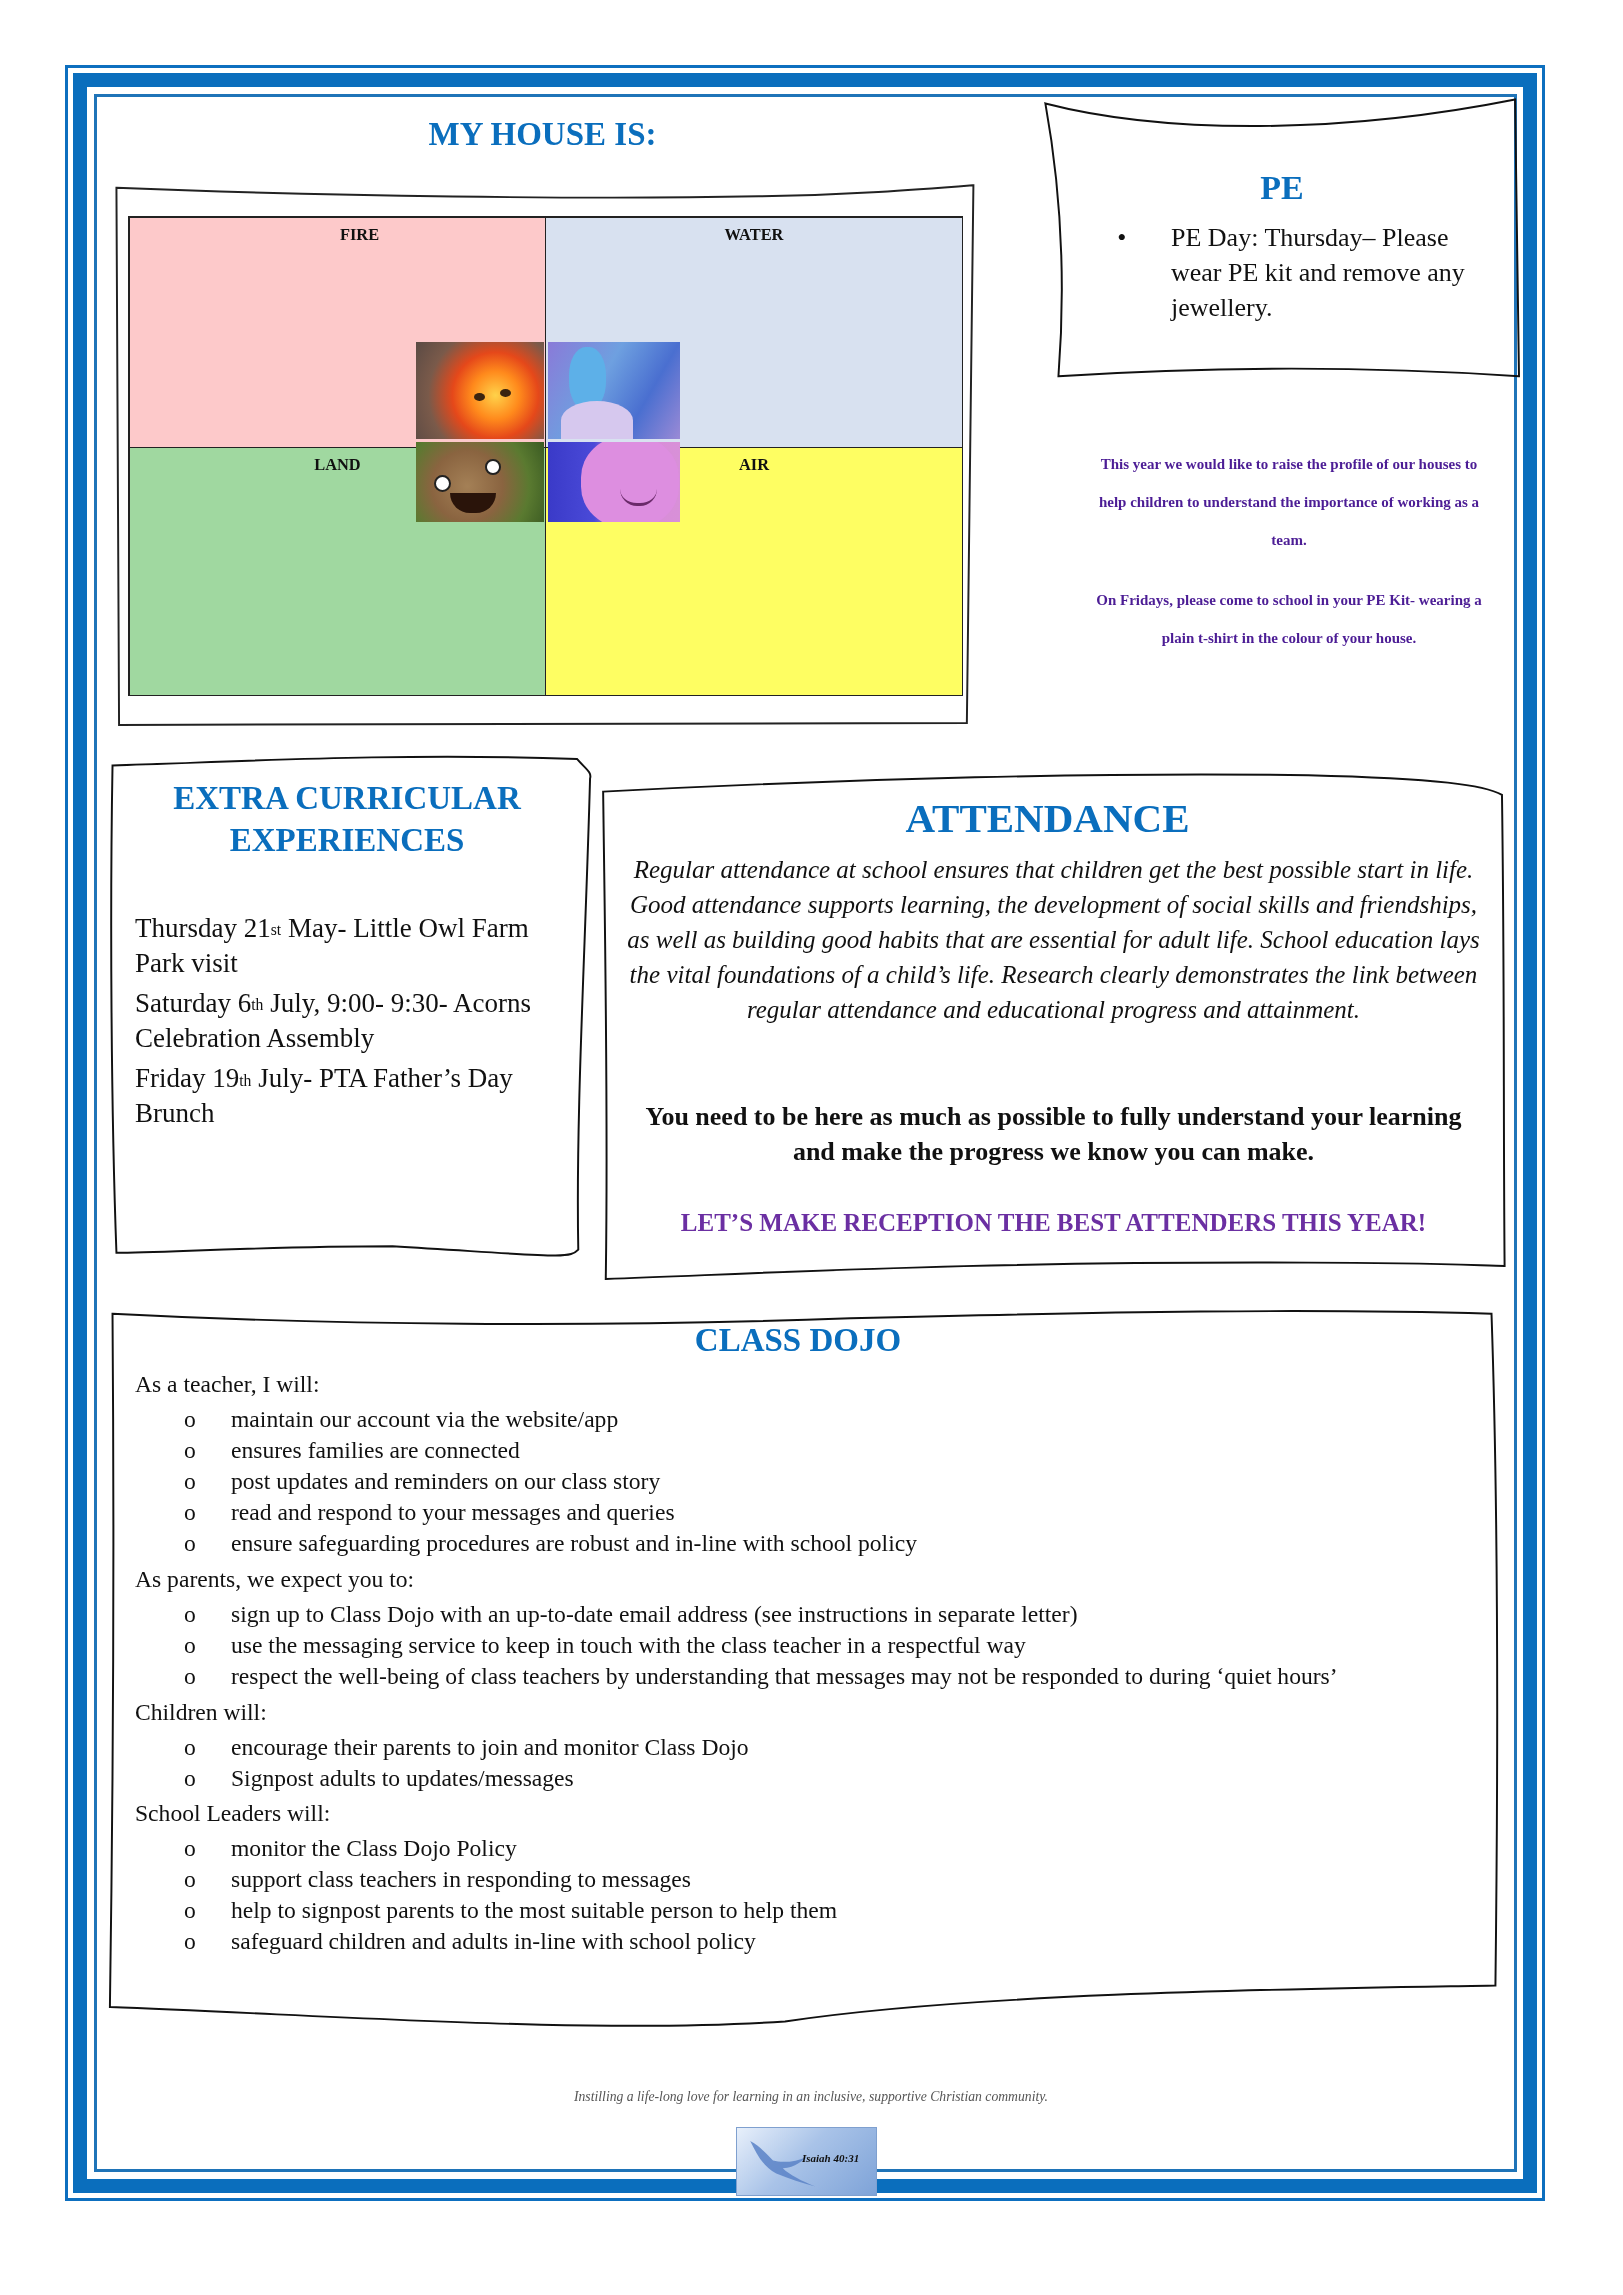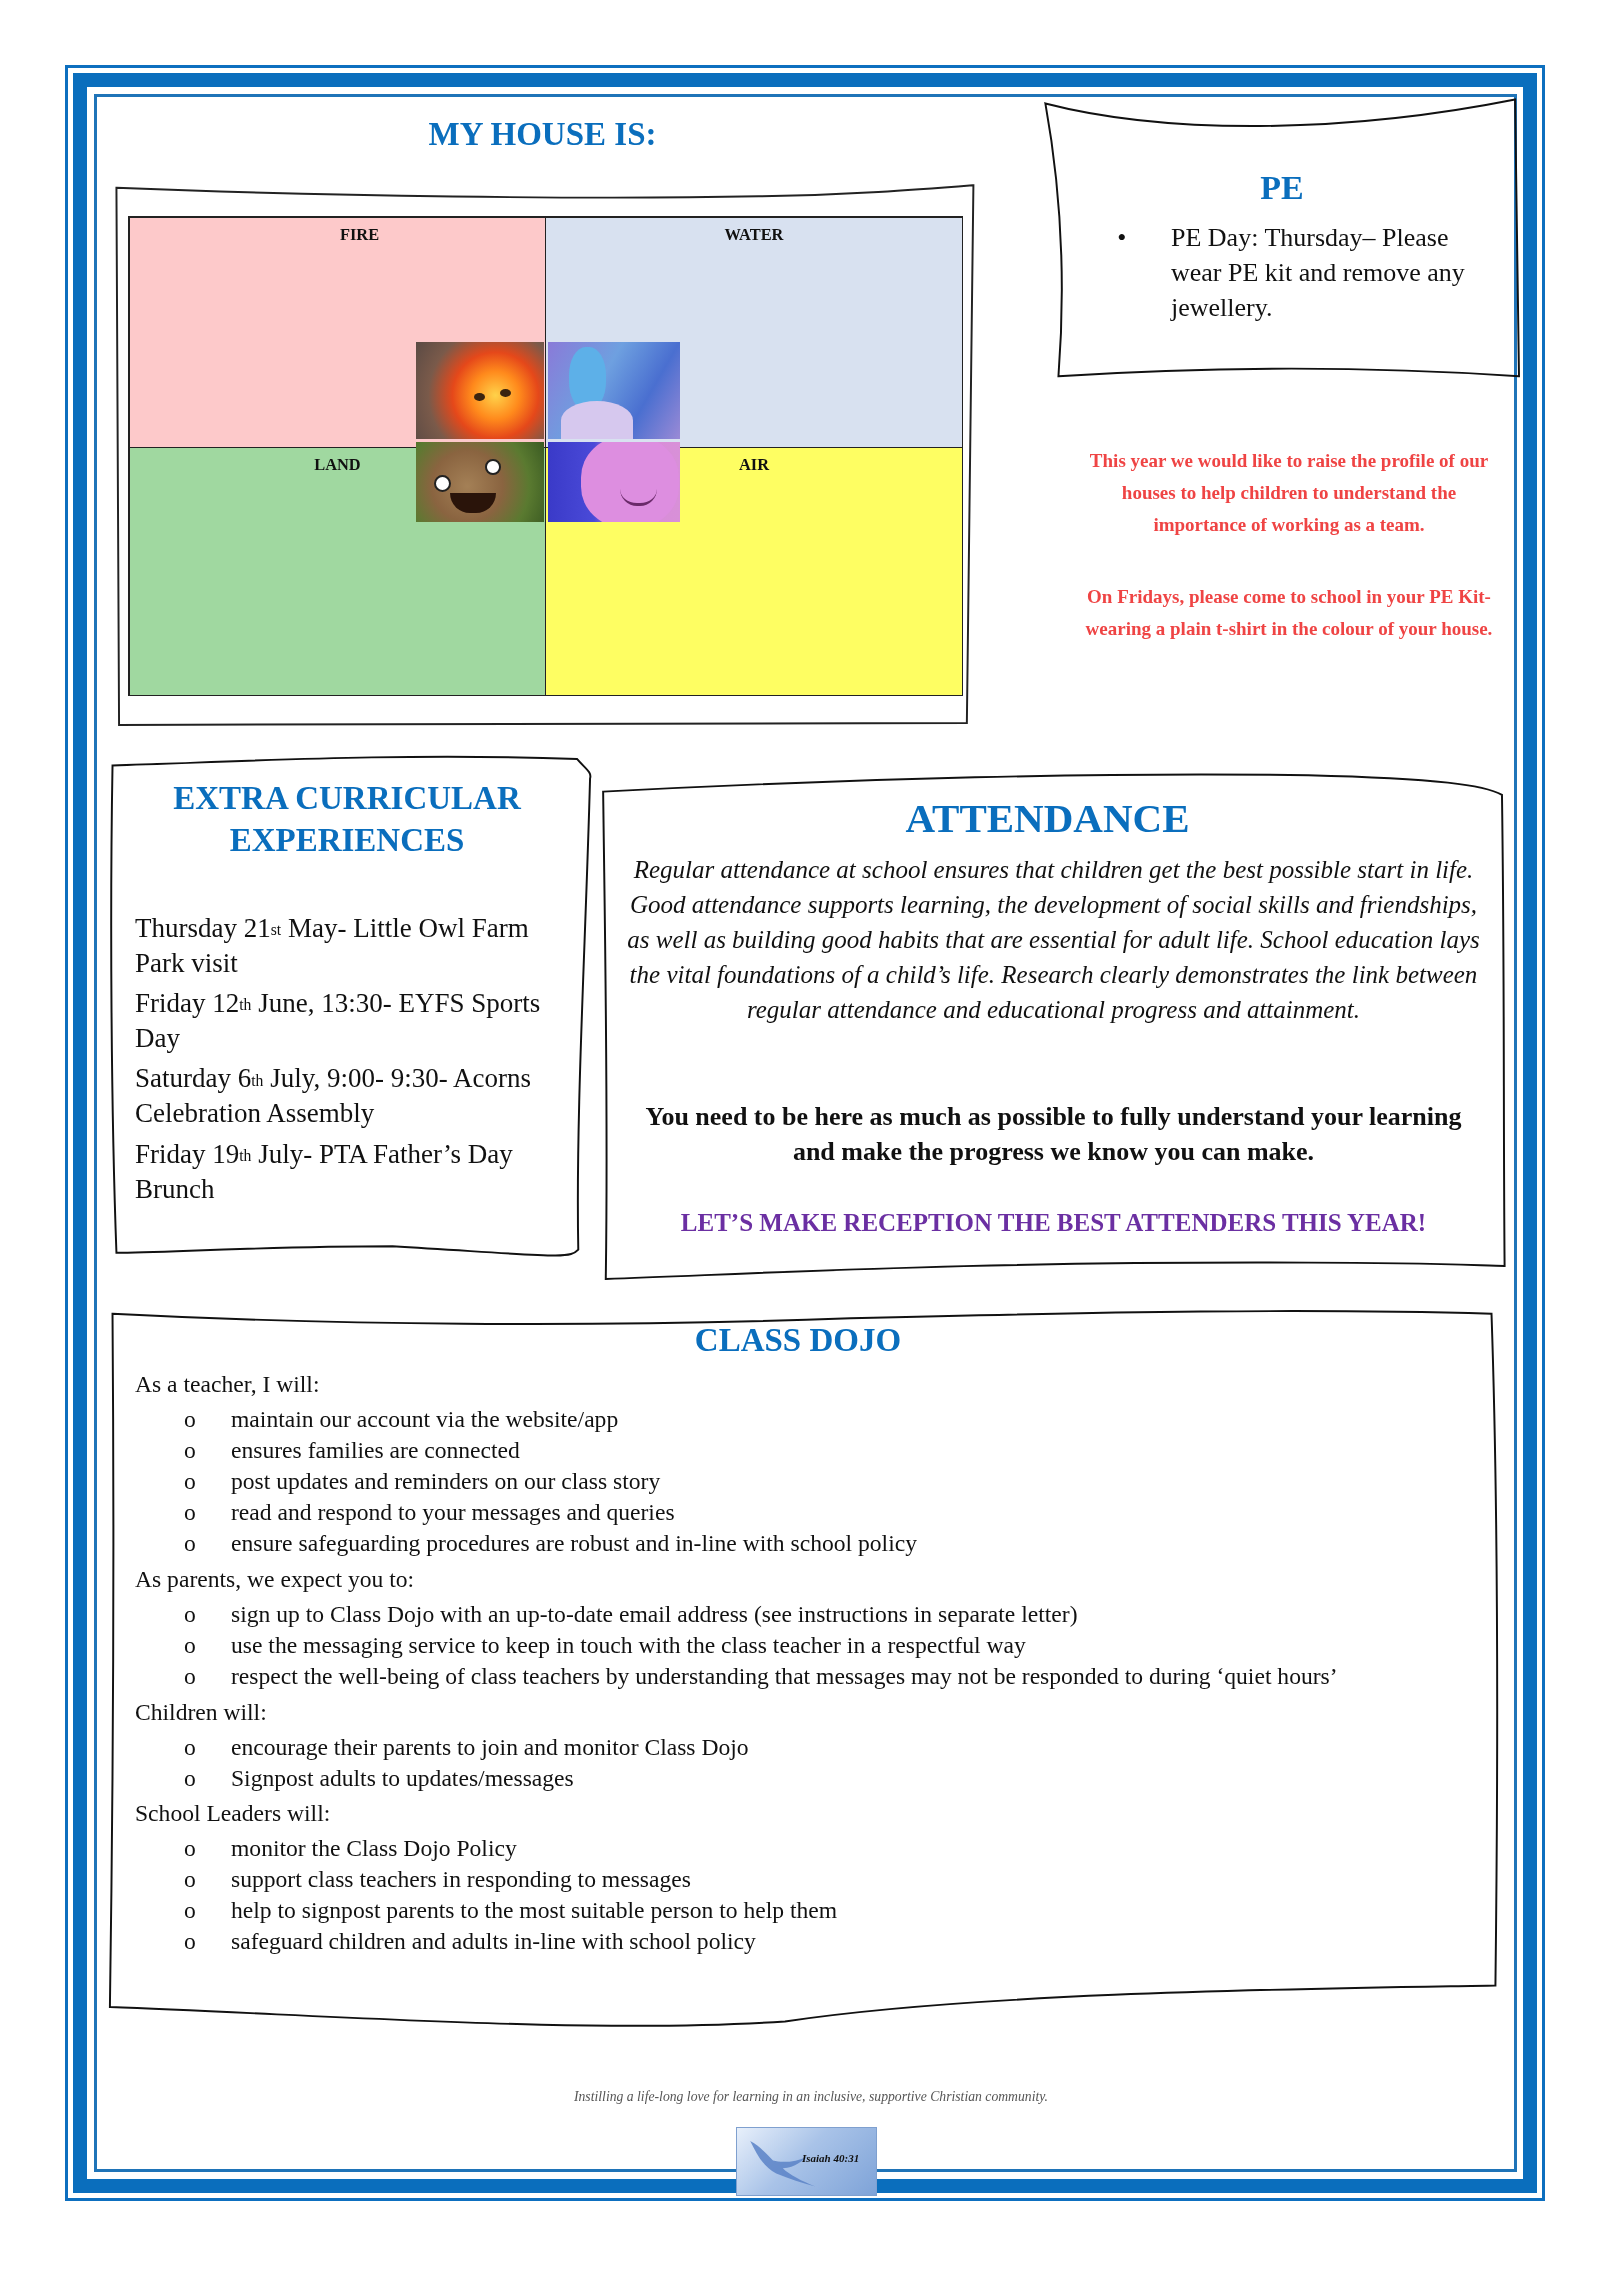--- a/index.html
+++ b/index.html
@@ -12,21 +12,21 @@
   .blue-title { color:#0a6ebd; font-weight:bold; font-family:Liberation Serif, serif; text-align:center; }
   svg.box { position:absolute; overflow:visible; }
   
   .grid { left:128px; top:216px; width:835px; height:480px; border:2px solid #222; box-sizing:border-box; }
   .cell { position:absolute; box-sizing:border-box; }
   .cell-label { position:absolute; top:6.5px; width:100%; text-align:center; font-weight:bold; font-size:16.4px; color:#111; font-family:"Liberation Serif", serif; }
   .char { position:absolute; overflow:hidden; }
   .pe-list { list-style:none; margin:0; padding:0; }
   .pe-list li { position:relative; padding-left:63px; font-size:26px; line-height:35px; }
   .pe-list li .bullet { position:absolute; left:9.2px; top:0; }
-  .red { color:#ef4444; font-weight:bold; font-size:19px; line-height:32px; text-align:center; }
+  .red { color:#4c1d95; font-weight:bold; font-size:15px; line-height:38px; text-align:center; }
   .events p { margin:0 0 5.2px 0; font-size:27px; line-height:35px; }
   .events sup { font-size:15.7px; vertical-align:top; position:relative; top:1.3px; }
   .att-italic { font-style:italic; font-size:25px; line-height:35px; text-align:center; }
   .att-bold { font-weight:bold; font-size:26px; line-height:35px; text-align:center; }
   .att-purple { color:#6b2fa2; font-weight:bold; font-size:25px; text-align:center; }
   .dojo-section { font-size:23.6px; line-height:31px; }
   .dojo-item { position:relative; padding-left:96px; font-size:23.6px; line-height:31px; }
   .dojo-item .ob { position:absolute; left:49px; top:0; }
   .tagline { font-style:italic; font-size:13.7px; color:#555; text-align:center; }
   .logo { left:736px; top:2127px; width:141px; height:69px; background:linear-gradient(135deg,#e8f0fb 0%,#a9c3e8 45%,#7ea3d8 100%); border:0.7px solid #7fa0cf; box-sizing:border-box; overflow:hidden; }
@@ -92,21 +92,20 @@
 
 <div class="abs red" style="left:1086px; top:445px; width:406px;">This year we would like to raise the profile of our houses to help children to understand the importance of working as a team.</div>
 <div class="abs red" style="left:1083px; top:581px; width:412px;font-family:Liberation Serif, serif;">On Fridays, please come to school in your PE Kit- wearing a plain t-shirt in the colour of your house.</div>
 
 <div class="abs blue-title" style="left:118px; top:777px; width:458px; font-size:33px; line-height:42px;">
   <div>EXTRA CURRICULAR</div>
   <div>EXPERIENCES</div>
 </div>
 <div class="abs events" style="left:135px; top:911px; width:419px;">
   <p><span>Thursday 21</span><sup>st</sup><span> May- Little Owl Farm Park visit</span></p>
-  <p><span>Friday 12</span><sup>th</sup><span> June, 13:30- EYFS Sports Day</span></p>
   <p><span>Saturday 6</span><sup>th</sup><span> July, 9:00- 9:30- Acorns Celebration Assembly</span></p>
   <p><span>Friday 19</span><sup>th</sup><span> July- PTA Father’s Day Brunch</span></p>
 </div>
 
 <div class="abs blue-title" style="left:851px; top:794px; width:393px; font-size:41px;">ATTENDANCE</div>
 <div class="abs att-italic" style="left:625px; top:852px; width:857px;">Regular attendance at school ensures that children get the best possible start in life. Good attendance supports learning, the development of social skills and friendships, as well as building good habits that are essential for adult life. School education lays the vital foundations of a child’s life. Research clearly demonstrates the link between regular attendance and educational progress and attainment.</div>
 <div class="abs att-bold" style="left:628px; top:1099px; width:851px;">You need to be here as much as possible to fully understand your learning and make the progress we know you can make.</div>
 <div class="abs att-purple" style="left:615px; top:1209px; width:877px;">LET’S MAKE RECEPTION THE BEST ATTENDERS THIS YEAR!</div>
 
 <div class="abs blue-title" style="left:654px; top:1322px; width:288px; font-size:33px;">CLASS DOJO</div>

